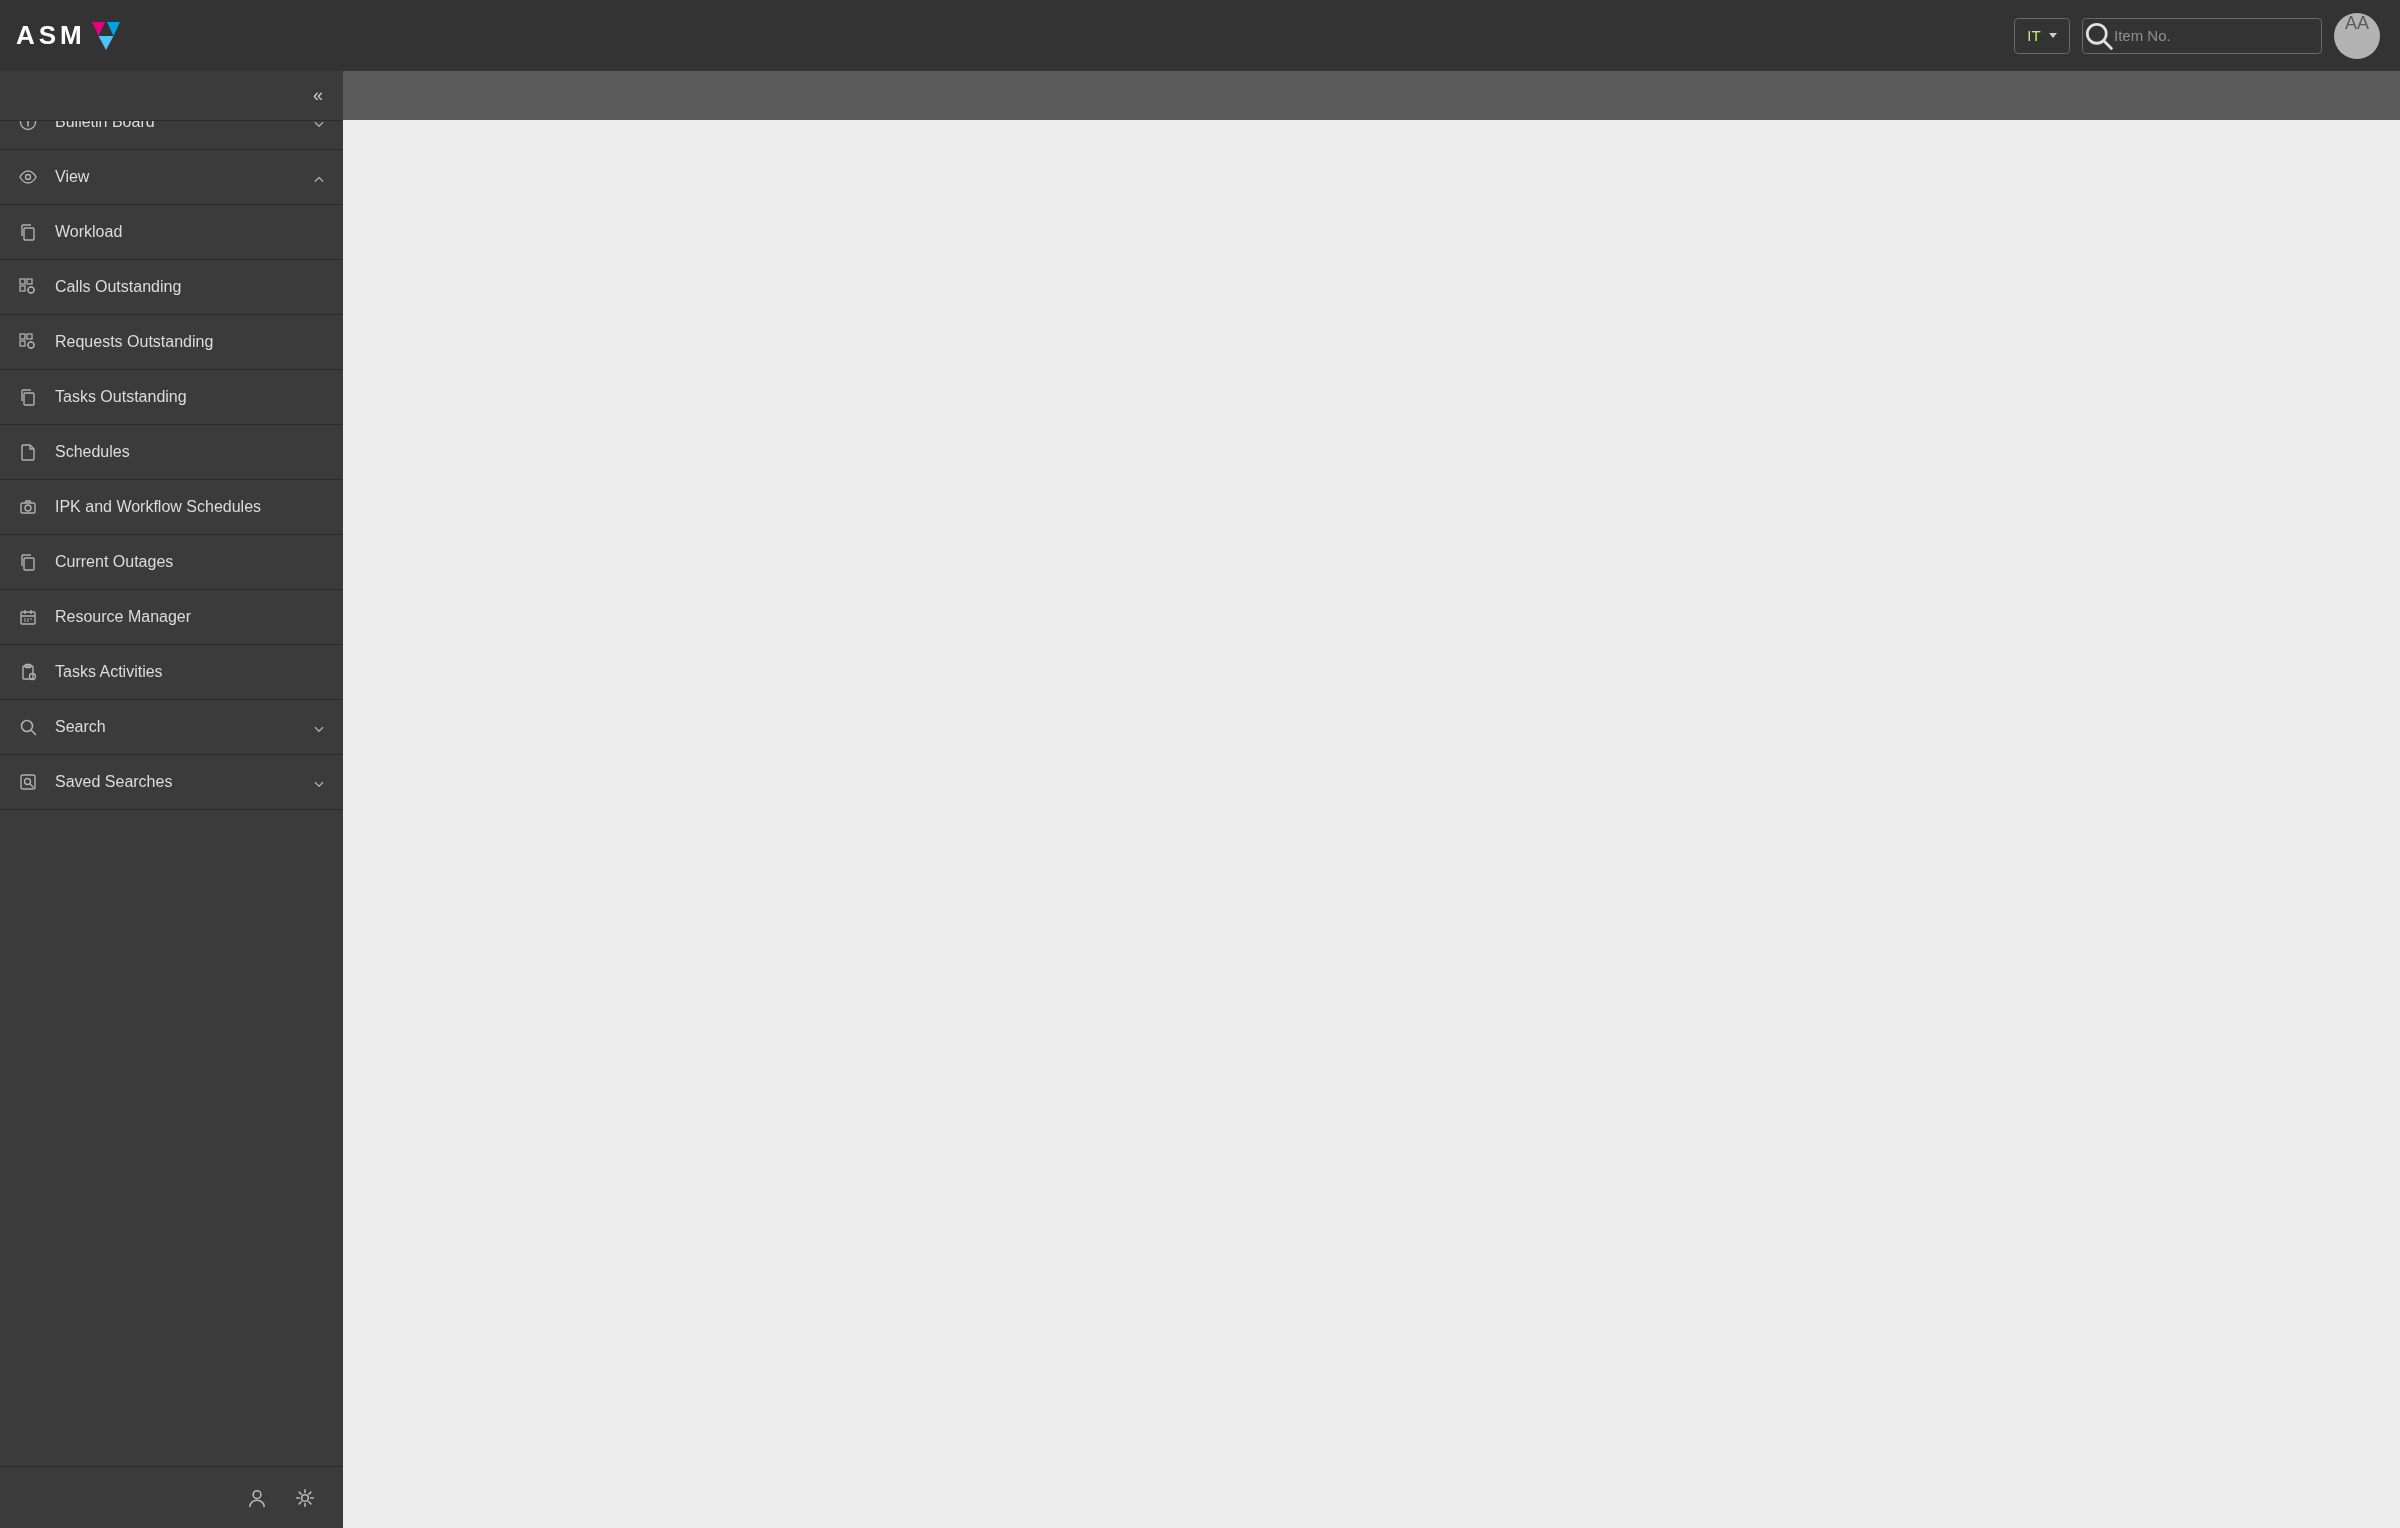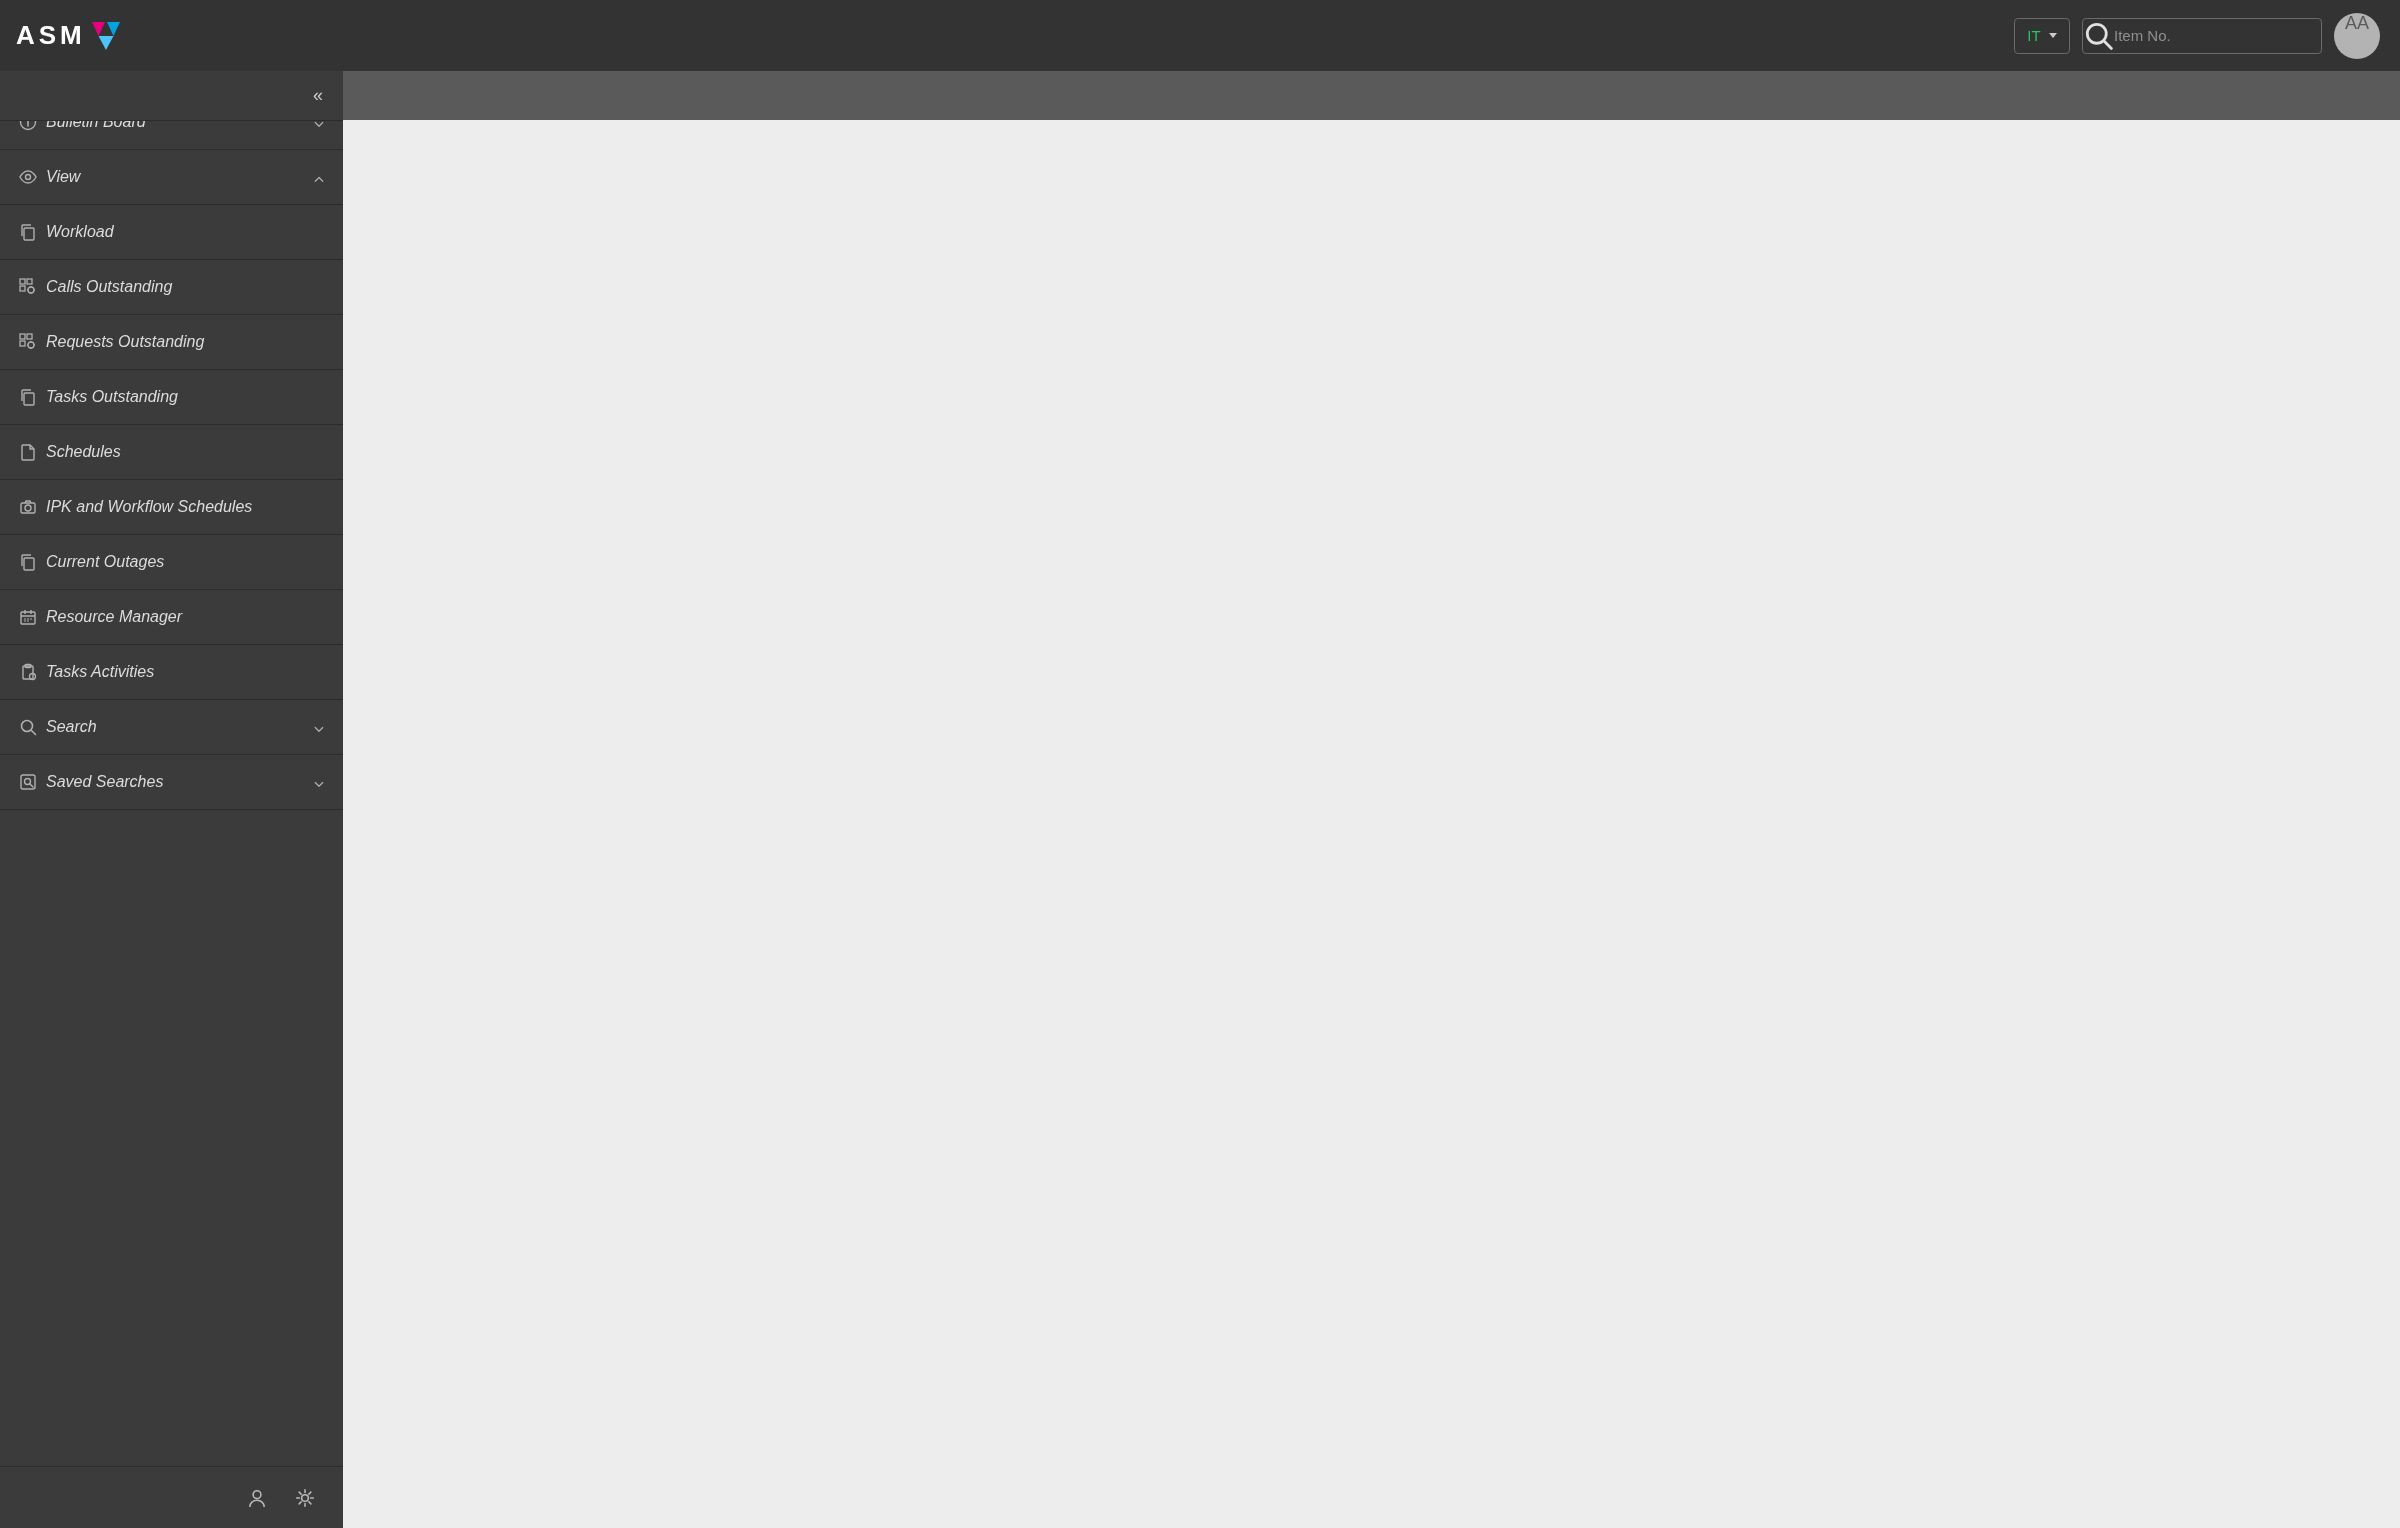--- a/index.html
+++ b/index.html
@@ -37,21 +37,21 @@
     font-size:26px;font-weight:600;letter-spacing:4px;color:#fff;
     font-family:Arial,Helvetica,sans-serif;
   }
   .logo-mark{width:36px;height:36px;position:relative;margin-left:-2px;}
   .logo-mark svg{width:100%;height:100%;}
 
   .header-right{display:flex;align-items:center;gap:12px;}
   .tenant-select{
     height:36px;min-width:56px;
     border:1px solid #6a6a6a;border-radius:4px;
-    background:transparent;color:#22c55e;
+    background:transparent;color:#bef264;
     display:flex;align-items:center;justify-content:center;gap:8px;
     padding:0 10px;font-size:15px;cursor:pointer;
   }
   .tenant-select .caret{width:0;height:0;border-left:4px solid transparent;border-right:4px solid transparent;border-top:5px solid #ccc;}
 
   .search-wrap{
     height:36px;width:240px;
     border:1px solid #6a6a6a;border-radius:4px;
     display:flex;align-items:flex-start;background:transparent;
   }
@@ -98,21 +98,21 @@
   .nav-scroll{flex:1;overflow:hidden;position:relative;}
   .nav-inner{position:absolute;left:0;right:0;top:-26px;}
 
   .nav-item{
     height:55px;display:flex;align-items:center;
     padding:0 18px;border-bottom:1px solid var(--border-dark);
     cursor:pointer;background:var(--bg-dark);
   }
   .nav-icon{width:20px;height:20px;flex-shrink:0;color:#b0b0b0;display:flex;align-items:center;justify-content:center;}
   .nav-icon svg{width:18px;height:18px;}
-  .nav-label{margin-left:8px;font-size:16px;color:#dcdcdc;flex:1;white-space:nowrap;overflow:hidden;text-overflow:ellipsis;font-style:italic;}
+  .nav-label{margin-left:17px;font-size:16px;color:#dcdcdc;flex:1;white-space:nowrap;overflow:hidden;text-overflow:ellipsis;}
   .nav-chevron{width:12px;height:12px;color:#b0b0b0;}
   .nav-chevron svg{width:12px;height:12px;}
 
   .sidebar-footer{
     height:62px;flex-shrink:0;
     display:flex;align-items:center;justify-content:flex-end;gap:28px;
     padding:0 28px;border-top:1px solid var(--border-dark);
     background:var(--bg-dark);
   }
   .footer-icon{width:20px;height:20px;color:#b8b8b8;cursor:pointer;}

